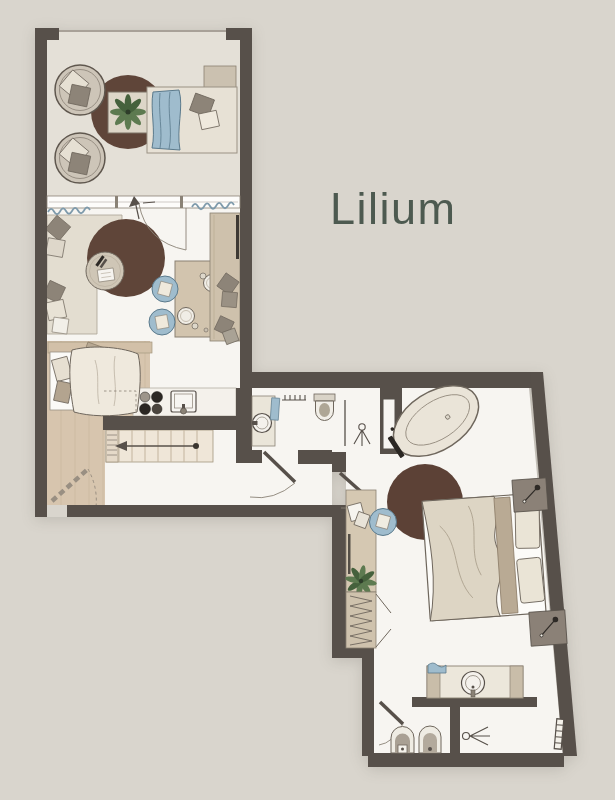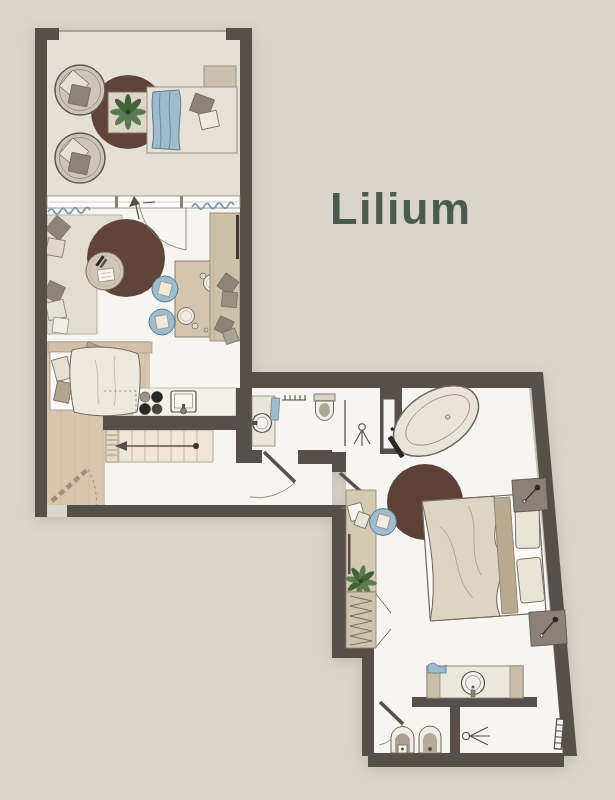--- a/index.html
+++ b/index.html
@@ -13,21 +13,21 @@
   .floor{fill:var(--c-floor,#f7f5f1);}
   .bfloor{fill:var(--c-balcony-floor,#e4e0d7);}
   .woodf{fill:var(--c-wood-floor,#d7c5ae);}
   .rugb{fill:var(--c-rug-brown,#5f4539);}
   .blue{fill:var(--c-accent-blue,#9fbccd);stroke:var(--c-accent-blue-dark,#5b7a8c);}
   .leaf{fill:var(--c-leaf,#5d7a50);}
   .leafd{fill:var(--c-leaf-dark,#45613c);}
   .curt{stroke:var(--c-curtain,#7e9aab);}
   #plan-title{
     position:absolute;left:330px;top:183px;width:220px;
-    font-size:45px;font-weight:700;letter-spacing:1.5px;
+    font-size:45px;font-weight:400;letter-spacing:1.5px;
     color:var(--c-title,#4d5a50);
   }
 </style>
 </head>
 <body>
 
 <svg id="plan-svg" width="615" height="800" viewBox="0 0 615 800">
 
   <g>
     <rect class="bfloor" x="47" y="30" width="193" height="166"></rect>

